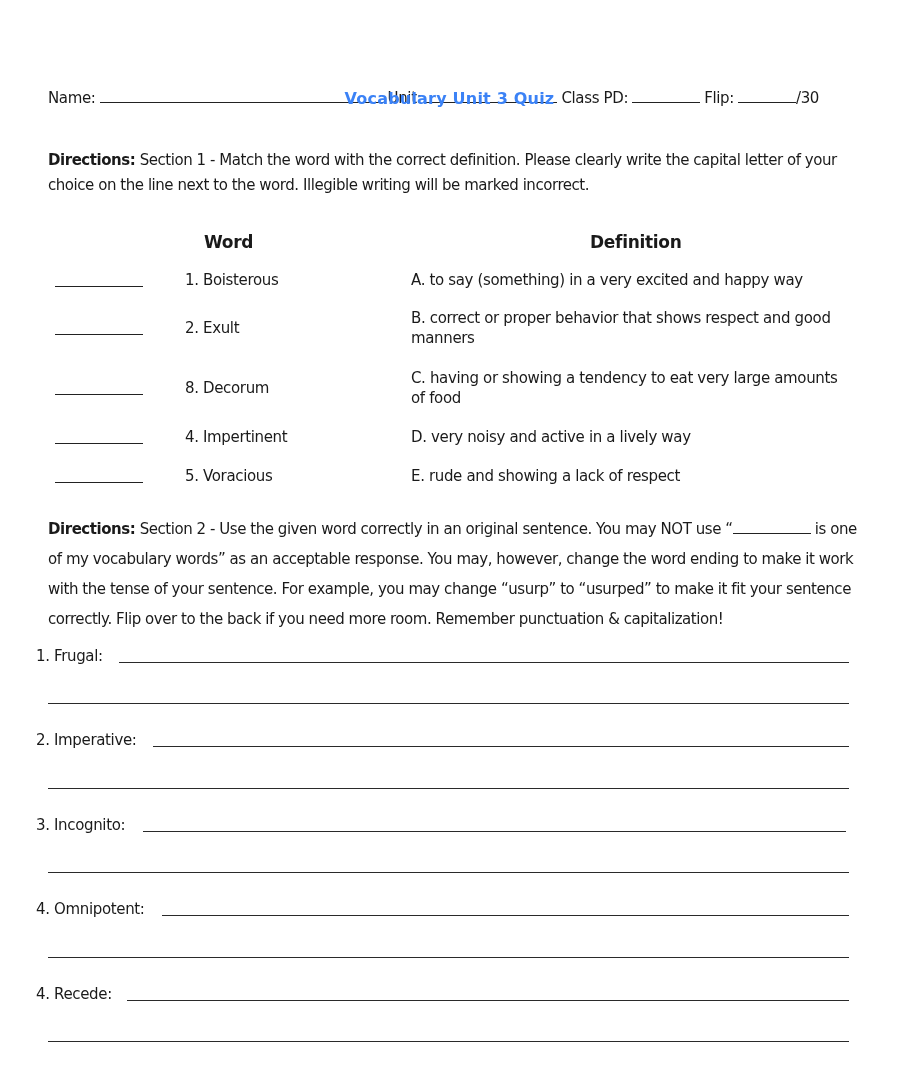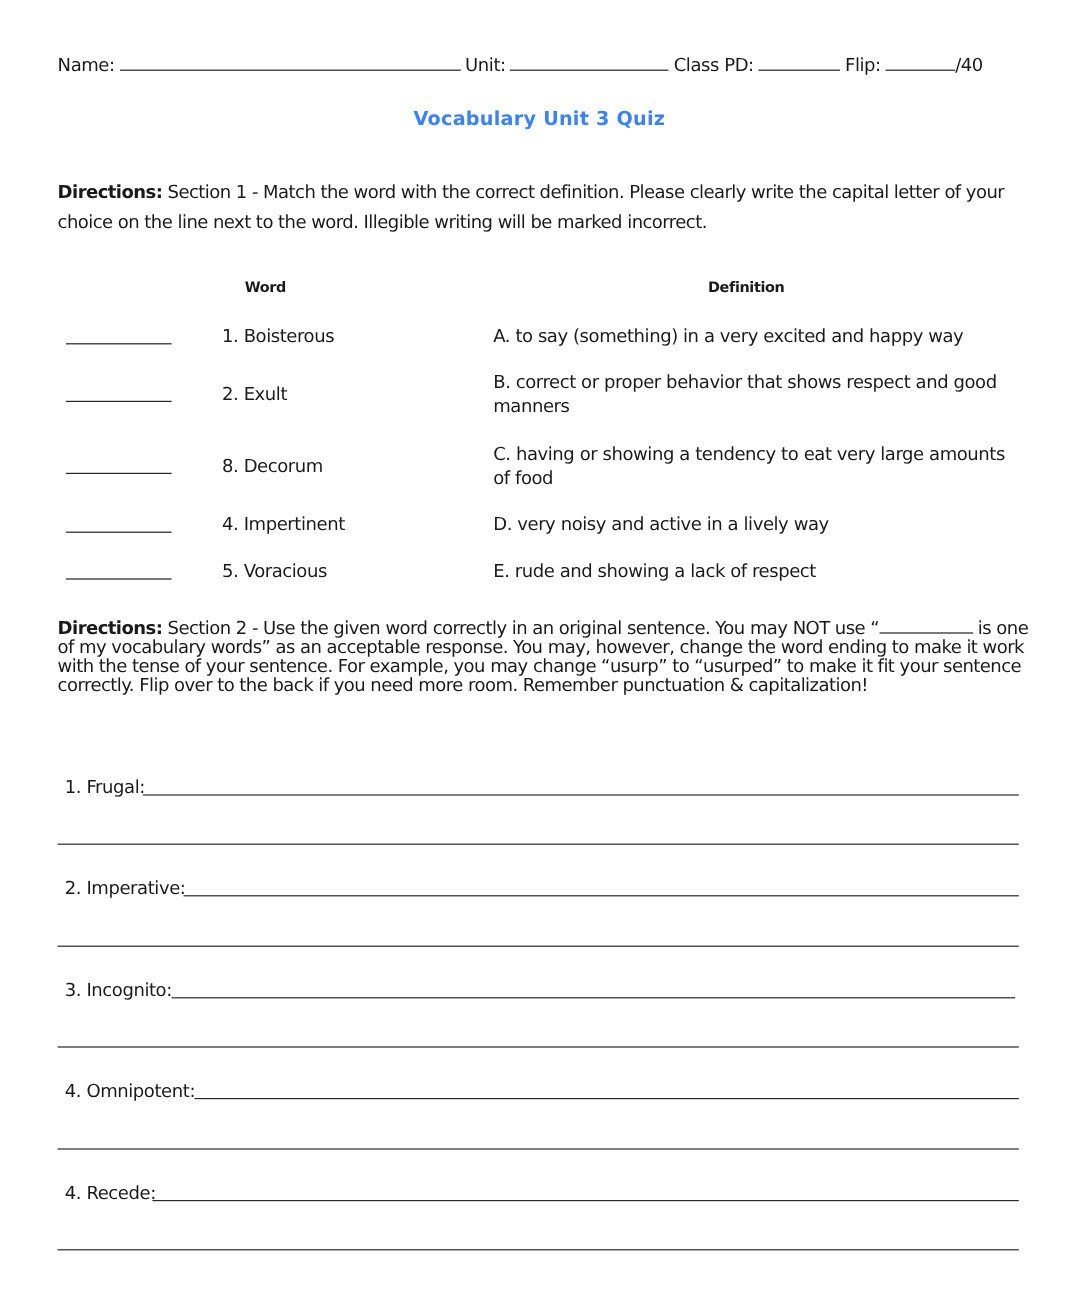--- a/index.html
+++ b/index.html
@@ -7,56 +7,56 @@
     width: 899px; height: 1086px; position: relative; overflow: hidden;
     font-family: "DejaVu Sans", "Liberation Sans", sans-serif;
     color: #1a1a1a;
   }
   .abs { position: absolute; }
   .txt { font-size: 15px; letter-spacing: -0.35px; line-height: 20px; white-space: nowrap; }
   .blank { display: inline-block; border-bottom: 1.3px solid #222; height: 14px; vertical-align: baseline; }
   .hline { position: absolute; height: 0; border-top: 1.4px solid #2a2a2a; }
 
   #header-row { left: 48px; top: 44px; width: 804px; display: flex; align-items: baseline; }
-  #header-row .lbl { margin-right: 4px; }
+  #header-row .lbl { margin-right: 4px; margin-top: 44px; }
   #header-row .blank { margin-right: 4px; }
 
   #title { left: 0; top: 89px; width: 899px; text-align: center; font-size: 16px; letter-spacing: 0.2px; color: #3b82f6;
     font-family: "DejaVu Sans", sans-serif; font-weight: 700; }
 
   .directions { left: 48px; width: 810px; font-size: 15px; letter-spacing: -0.45px; line-height: 25px; white-space: normal; }
   .directions b { font-weight: bold; }
   #dir1 { top: 148px; }
-  #dir2 { top: 514px; line-height: 16px; }
+  #dir2 { top: 514px; line-height: 30px; }
 
-  .colhead { font-weight: bold; font-size: 12px; letter-spacing: -0.3px; }
+  .colhead { font-weight: bold; font-size: 17px; letter-spacing: -0.3px; }
   #col-word { left: 204px; top: 232px; }
   #col-def { left: 590px; top: 232px; }
 
   .match-row { left: 0; width: 899px; }
   .match-blank { position: absolute; left: 55px; width: 88px; border-bottom: 1.3px solid #222; }
   .match-word { position: absolute; left: 148px; margin-left: 37px; }
   .match-def { position: absolute; left: 411px; width: 440px; white-space: normal; line-height: 20px; }
 
-  .write-label { left: 54px; }
+  .write-label { left: 36px; }
   .write-line-inline { position: absolute; border-top: 1.4px solid #2a2a2a; }
 </style>
 </head>
 <body>
 
 <div id="header-row" class="abs txt">
   <span class="lbl">Name:</span>
   <span class="blank" style="width:284px"></span>
   <span class="lbl">Unit:</span>
   <span class="blank" style="width:132px"></span>
   <span class="lbl">Class PD:</span>
   <span class="blank" style="width:68px"></span>
   <span class="lbl">Flip:</span>
   <span class="blank" style="width:58px; margin-right:0"></span>
-  <span>/40</span>
+  <span>/30</span>
 </div>
 
 <div id="title" class="abs">Vocabulary Unit 3 Quiz</div>
 
 <div id="dir1" class="abs directions">
   <b>Directions:</b><span> Section 1 - Match the word with the correct definition. Please clearly write the capital letter of your choice on the line next to the word. Illegible writing will be marked incorrect.</span>
 </div>
 
 <div id="col-word" class="abs colhead">Word</div>
 <div id="col-def" class="abs colhead">Definition</div>

